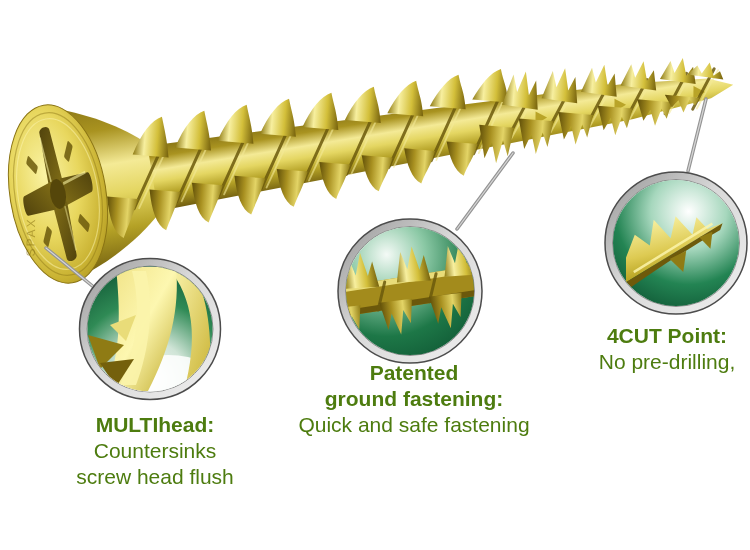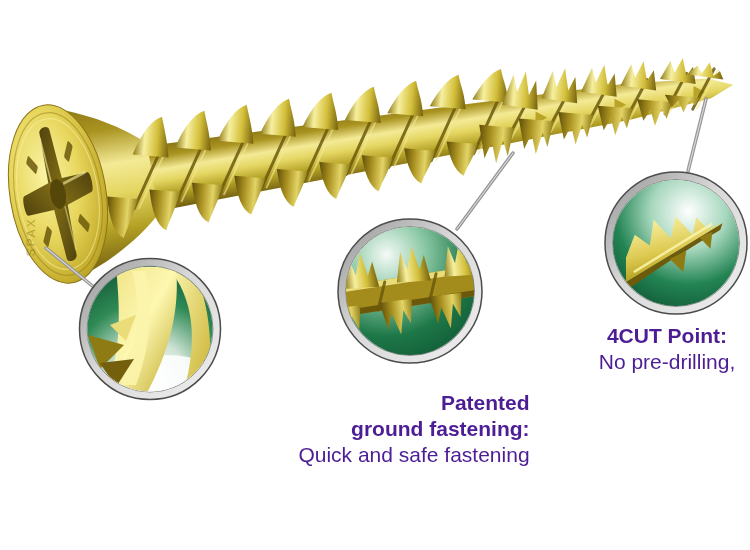--- a/index.html
+++ b/index.html
@@ -4,21 +4,21 @@
 <style>
   html,body{margin:0;padding:0;background:#fff;}
   .stage{
     position:relative;width:750px;height:550px;background:#ffffff;overflow:hidden;
     font-family:"Liberation Sans", sans-serif;
   }
   .stage svg{position:absolute;left:0;top:0;}
   .callout-label{
     position:absolute;transform:translateX(-50%);text-align:center;white-space:nowrap;
   }
-  .label-line{font-size:21px;line-height:26px;color:#4c1d95;}
+  .label-line{font-size:21px;line-height:26px;color:#4d7c0f;}
   .label-line.b{font-weight:bold;}
   
   .fin-top{fill:url(#finGrad);}
   .fin-bot{fill:url(#finGradB);}
   .groove{stroke:#6b590c;stroke-width:3;stroke-linecap:round;fill:none;opacity:.85;}
   .groove-hi{stroke:#f4ea96;stroke-width:1.8;stroke-linecap:round;fill:none;opacity:.6;}
   .spike-side{fill:#b9a428;}
   .mag-ring{fill:url(#ringGrad);stroke:#4c4c4c;stroke-width:1.5;}
   .mag-inner{fill:#ffffff;stroke:#8c8c8c;stroke-width:1;}
   .leader{stroke:#949494;stroke-width:3.5;stroke-linecap:round;fill:none;}
@@ -297,22 +297,27 @@
         <path d="M -58,26 L 50,-8 L 34,-6 L 26,-20 L 18,-4 L 6,-26 L -4,-6 L -16,-28 L -26,-4 L -38,-18 L -52,2 Z" fill="url(#goldTip)"></path>
         <path d="M -58,26 L 50,-8 L 46,-2 C 12,8 -24,20 -54,32 Z" fill="#6e5a0b"></path>
         <path d="M -10,14 L 0,30 L 8,10 Z" fill="#8f7b14"></path>
         <path d="M 24,0 L 32,14 L 38,-2 Z" fill="#8f7b14"></path>
         <path d="M -48,18 L 40,-10" stroke="#fcf5ac" stroke-width="2.5" opacity="0.85" fill="none"></path>
       </g>
     </g>
   </g>
 </svg>
 
-
-<div class="callout-label" style="left:414px;top:390px;text-align:right;">
+<div class="callout-label" style="left:155px;top:412px;">
+  <div class="label-line b">MULTIhead:</div>
+  <div class="label-line">Countersinks</div>
+  <div class="label-line">screw head flush</div>
+</div>
+
+<div class="callout-label" style="left:414px;top:360px;">
   <div class="label-line b">Patented</div>
   <div class="label-line b">ground fastening:</div>
   <div class="label-line">Quick and safe fastening</div>
 </div>
 
 <div class="callout-label" style="left:667px;top:323px;">
   <div class="label-line b">4CUT Point:</div>
   <div class="label-line">No pre-drilling,</div>
 </div>
 

